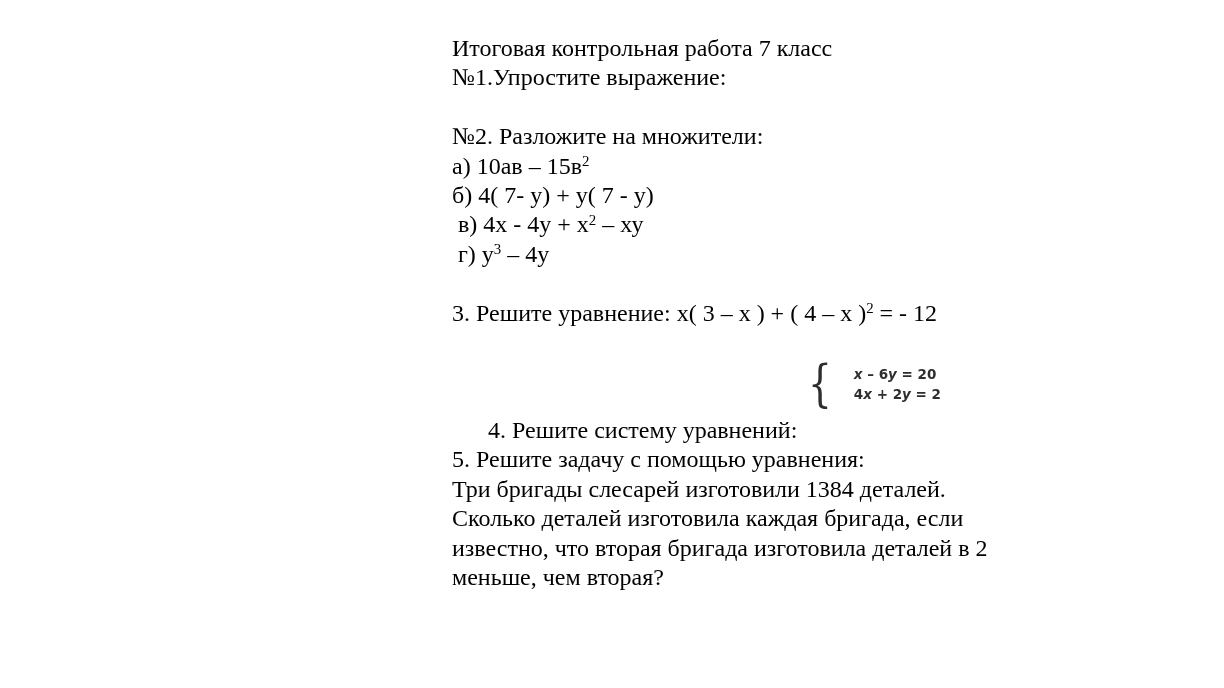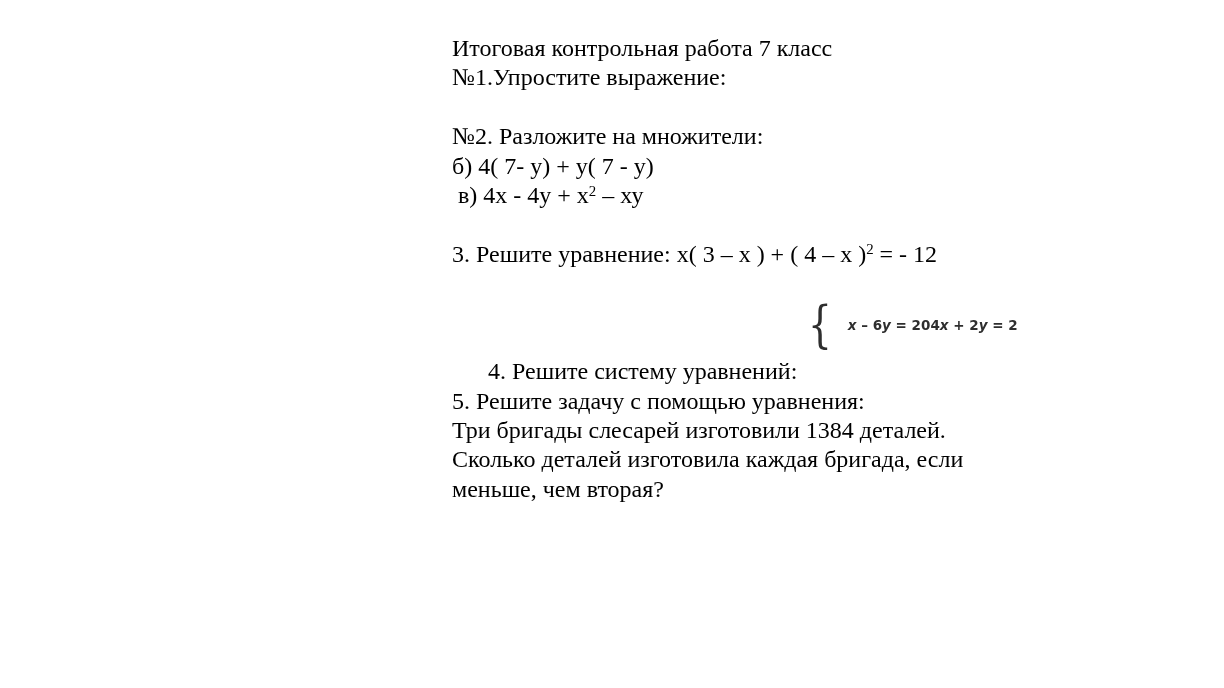--- a/index.html
+++ b/index.html
@@ -48,44 +48,46 @@
   .brace {
     font-family: "DejaVu Serif", serif;
     font-size: 50px;
     line-height: 44px;
     font-weight: 400;
     transform: scaleX(0.75);
     transform-origin: center;
   }
   .eqs {
     display: flex;
-    flex-direction: row;
+    flex-direction: column;
     font-family: "DejaVu Sans", sans-serif;
     font-size: 13.5px;
     font-weight: 600;
     line-height: 20px;
     white-space: pre;
-    margin-left: 12px;
+    margin-left: 18px;
   }
 </style>
 </head>
 <body>
 
 <div class="page">
   <div class="doc-block">
 
     <div class="line">Итоговая контрольная работа 7 класс</div>
 
     <div class="line">№1.Упростите выражение:</div>
 
     <div class="line"></div>
 
     <div class="line">№2. Разложите на множители:</div>
+    <div class="line"><span>а) 10ав – 15в</span><span class="sup">2</span></div>
     <div class="line"><span>б) 4( 7- у) + у( 7 - у)</span></div>
     <div class="line"><span> в) 4х - 4у + х</span><span class="sup">2</span><span> – ху</span></div>
+    <div class="line"><span> г) у</span><span class="sup">3</span><span> – 4у</span></div>
 
     <div class="line"></div>
 
     <div class="line"><span>3. Решите уравнение: х( 3 – х ) + ( 4 – х )</span><span class="sup">2</span><span> = - 12</span></div>
 
     <div class="line"></div>
     <div class="line"></div>
 
     <div class="line task4-line">
       <span>4. Решите систему уравнений:</span>
@@ -96,16 +98,17 @@
           <span><span>4</span><span class="it">x</span><span> + 2</span><span class="it">y</span><span> = 2</span></span>
         </span>
       </span>
     </div>
 
     <div class="line"></div>
 
     <div class="line">5. Решите задачу с помощью уравнения:</div>
     <div class="line">Три бригады слесарей изготовили 1384 деталей.</div>
     <div class="line">Сколько деталей изготовила каждая бригада, если</div>
+    <div class="line">известно, что вторая бригада изготовила деталей в 2</div>
     <div class="line">меньше, чем вторая?</div>
 
   </div>
 </div>
 
 </body></html>

